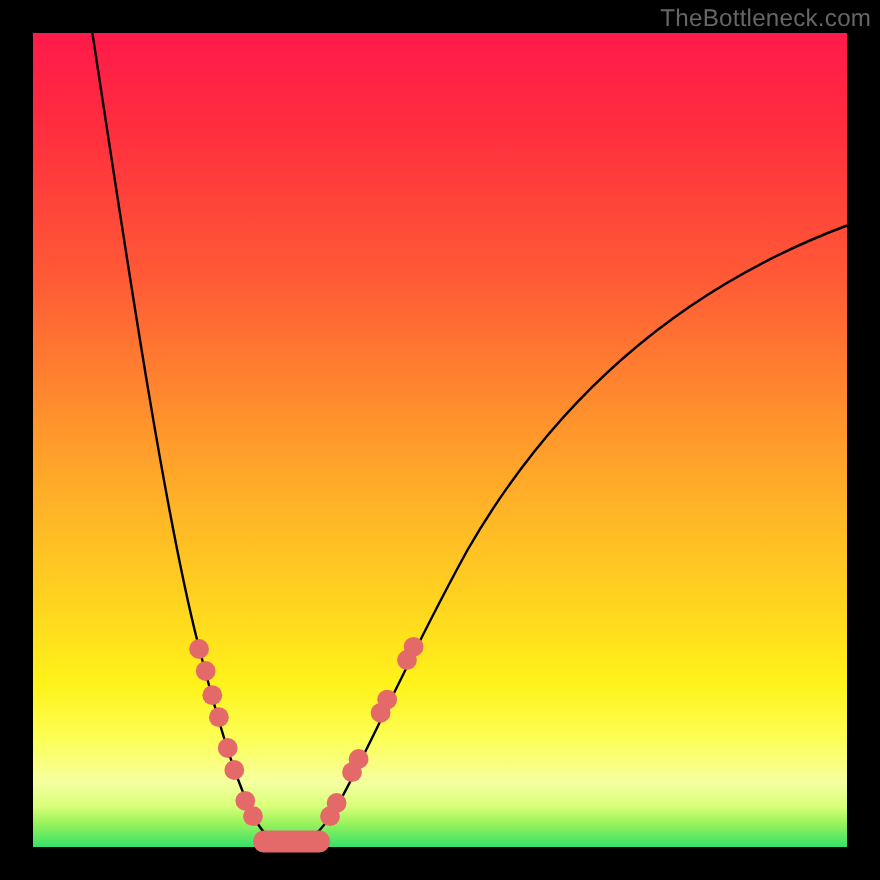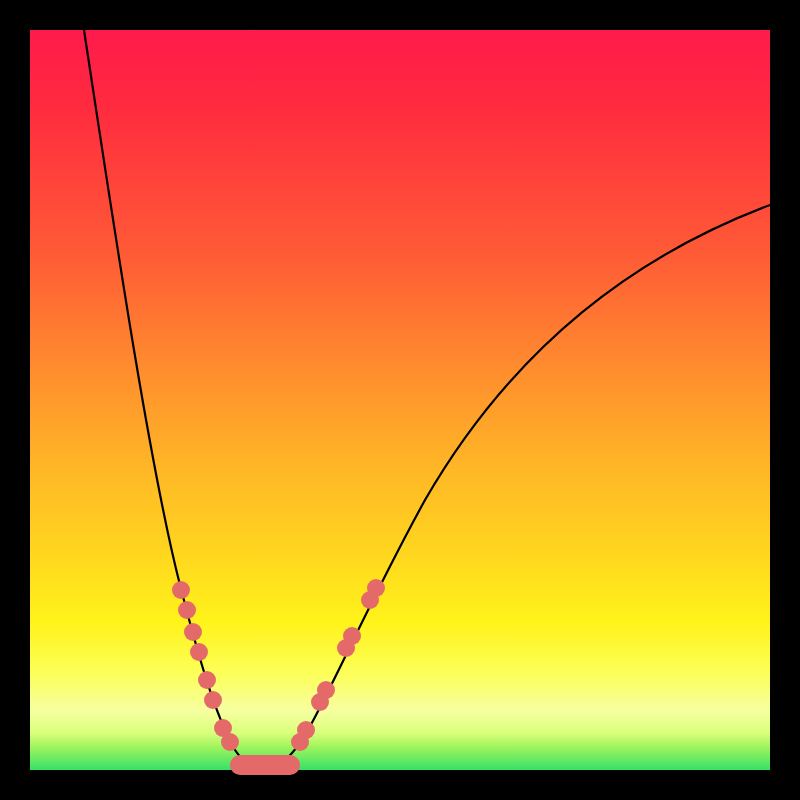--- a/index.html
+++ b/index.html
@@ -66,20 +66,21 @@
   .marker {
     fill: #e46a6a;
     stroke: none;
   }
 </style>
 </head>
 <body>
 
 <div class="frame">
 
+  <div class="watermark">TheBottleneck.com</div>
 
   <div class="plot-area">
     <svg class="curves" viewBox="0 0 740 740">
 
       <path class="curve" d="M 54 0 C 80 170, 118 430, 150 555 C 168 625, 185 685, 205 720 C 213 732, 222 738, 232 739"></path>
 
       <path class="curve" d="M 232 739 C 248 739, 262 728, 278 700 C 305 652, 340 570, 395 470 C 470 340, 580 235, 740 175"></path>
 
       <g id="markers-group">
           <circle cx="151" cy="560" r="9" class="marker"></circle>

